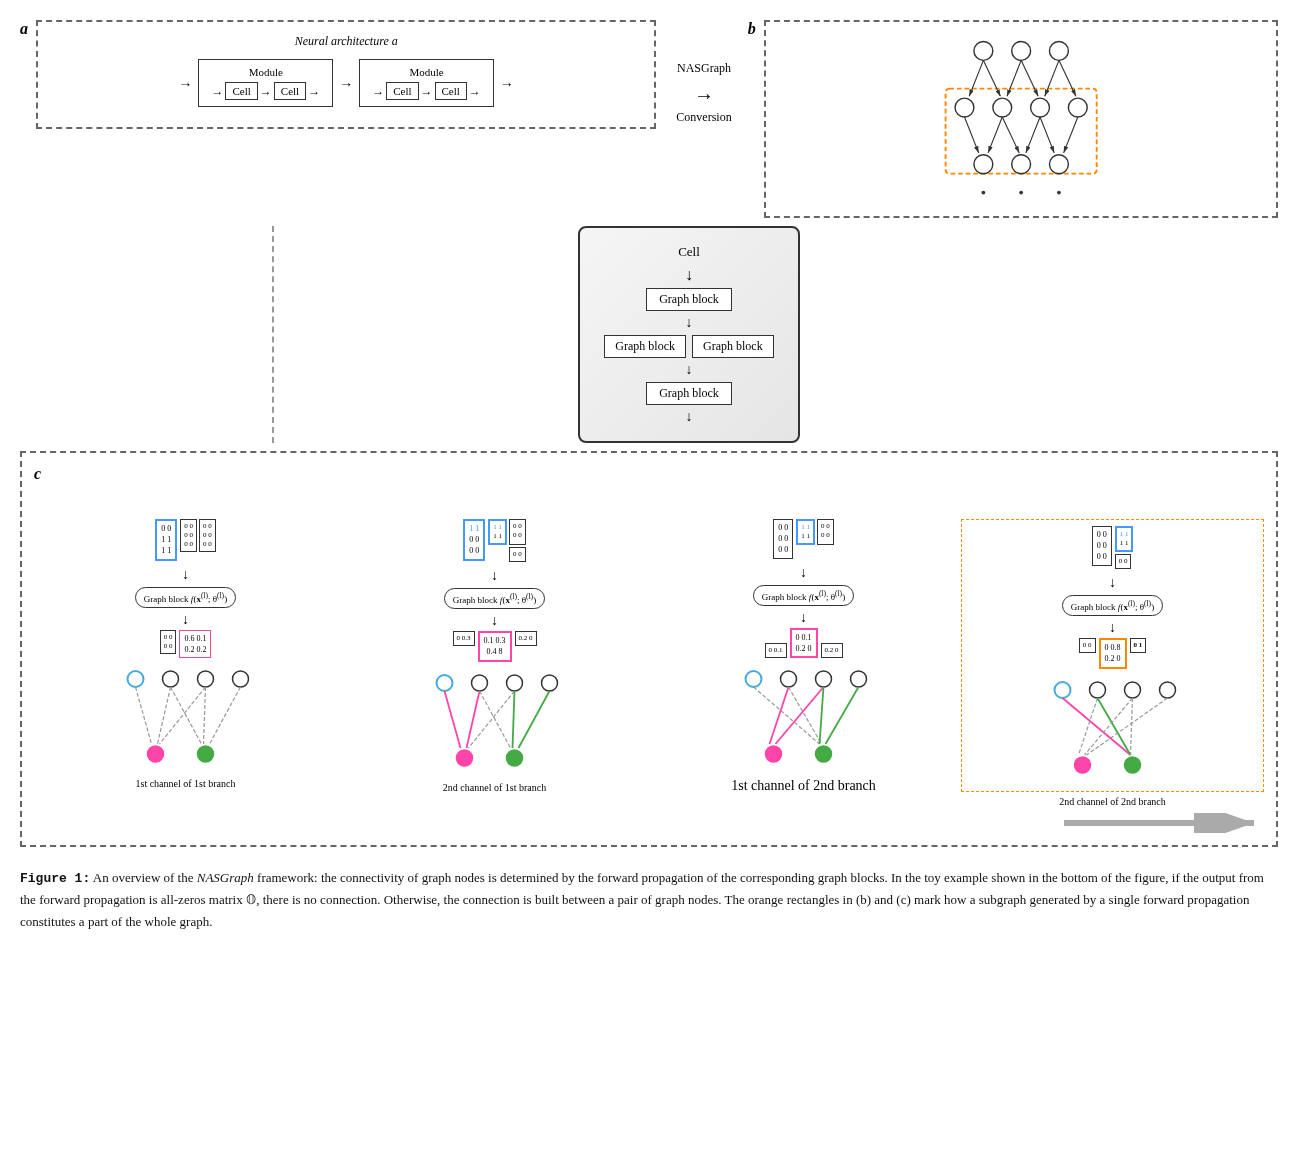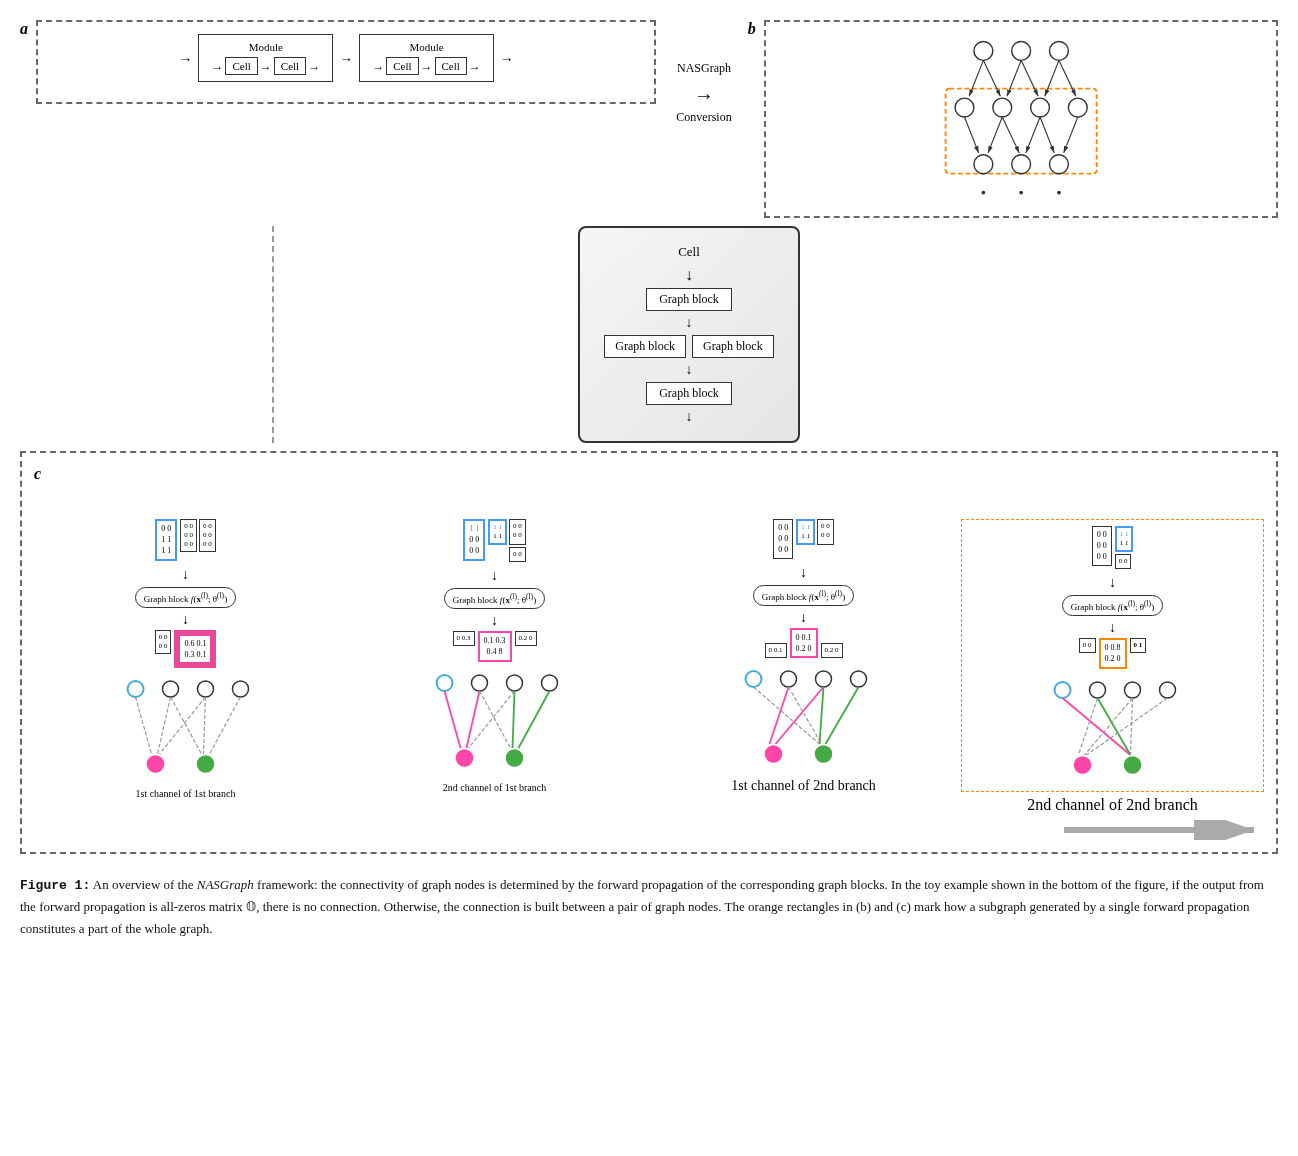--- a/index.html
+++ b/index.html
@@ -21,20 +21,23 @@
 <body>
 
 <div class="figure-container">
 
   <div style="display:flex; gap:0; align-items:flex-start; width:100%;">
 
     <div style="flex:1.2; padding-right:10px;">
       <div style="display:flex; align-items:flex-start; gap:4px;">
         <span style="font-style:italic; font-weight:bold; font-size:16px; margin-right:4px;">a</span>
         <div style="border:2px dashed #666; padding:12px 16px; flex:1;">
+          <div style="text-align:center; font-style:italic; font-size:12px; margin-bottom:10px;">
+            Neural architecture <i>a</i>
+          </div>
 
           <div style="display:flex; align-items:center; gap:6px; justify-content:center; margin-bottom:8px;">
 
             <span style="font-size:14px;">→</span>
 
             <div style="border:1px solid #333; padding:6px 12px; text-align:center;">
               <div style="font-size:11px; margin-bottom:4px;">Module</div>
               <div style="display:flex; align-items:center; gap:2px;">
                 <span style="font-size:12px;">→</span>
                 <div style="border:1px solid #333; padding:2px 6px; font-size:11px;">Cell</div>
@@ -181,23 +184,23 @@
           Graph block <i>f</i>(<b>x</b><sup>(l)</sup>; θ<sup>(l)</sup>)
         </div>
 
         <div style="font-size:14px; margin:2px 0;">↓</div>
 
         <div style="display:flex; gap:3px; align-items:flex-start; margin-bottom:6px;">
           <div style="border:1px solid #333; padding:2px 3px; font-size:7px; line-height:1.3; text-align:center; background:#fff;">
             <div>0  0</div>
             <div>0  0</div>
           </div>
-          <div style="border:6px solid #ec4899; padding:2px 4px; font-size:8px; line-height:1.4; text-align:right; background:#fff;">
+          <div style="border:1px solid #ec4899; padding:2px 4px; font-size:8px; line-height:1.4; text-align:right; background:#fff;">
             <div>0.6 0.1</div>
-            <div>0.3 0.1</div>
+            <div>0.2 0.2</div>
           </div>
         </div>
 
         <svg viewBox="0 0 140 110" width="100%" height="110">
 
           <circle cx="20" cy="15" r="8" fill="none" stroke="#44aadd" stroke-width="2"></circle>
           <circle cx="55" cy="15" r="8" fill="none" stroke="#333" stroke-width="1.5"></circle>
           <circle cx="90" cy="15" r="8" fill="none" stroke="#333" stroke-width="1.5"></circle>
           <circle cx="125" cy="15" r="8" fill="none" stroke="#333" stroke-width="1.5"></circle>
 
@@ -407,21 +410,21 @@
 
             <line x1="20" y1="23" x2="88" y2="80" stroke="#ff44aa" stroke-width="1.8"></line>
             <line x1="55" y1="23" x2="36" y2="80" stroke="#999" stroke-width="1.2" stroke-dasharray="4,2"></line>
             <line x1="55" y1="23" x2="88" y2="80" stroke="#44aa44" stroke-width="1.8"></line>
             <line x1="90" y1="23" x2="42" y2="80" stroke="#999" stroke-width="1.2" stroke-dasharray="4,2"></line>
             <line x1="90" y1="23" x2="88" y2="80" stroke="#999" stroke-width="1.2" stroke-dasharray="4,2"></line>
             <line x1="125" y1="23" x2="44" y2="80" stroke="#999" stroke-width="1.2" stroke-dasharray="4,2"></line>
           </svg>
         </div>
 
-        <div style="font-size:16px; text-align:center; margin-top:4px;">2nd channel of 2nd branch</div>
+        <div style="font-size:10px; text-align:center; margin-top:4px;">2nd channel of 2nd branch</div>
       </div>
 
     </div>
 
     <div style="display:flex; justify-content:flex-end; margin-top:6px;">
       <svg viewBox="0 0 200 20" width="200" height="20">
         <defs>
           <marker id="bigArrow" markerWidth="10" markerHeight="7" refX="10" refY="3.5" orient="auto">
             <polygon points="0 0, 10 3.5, 0 7" fill="#aaa"></polygon>
           </marker>

